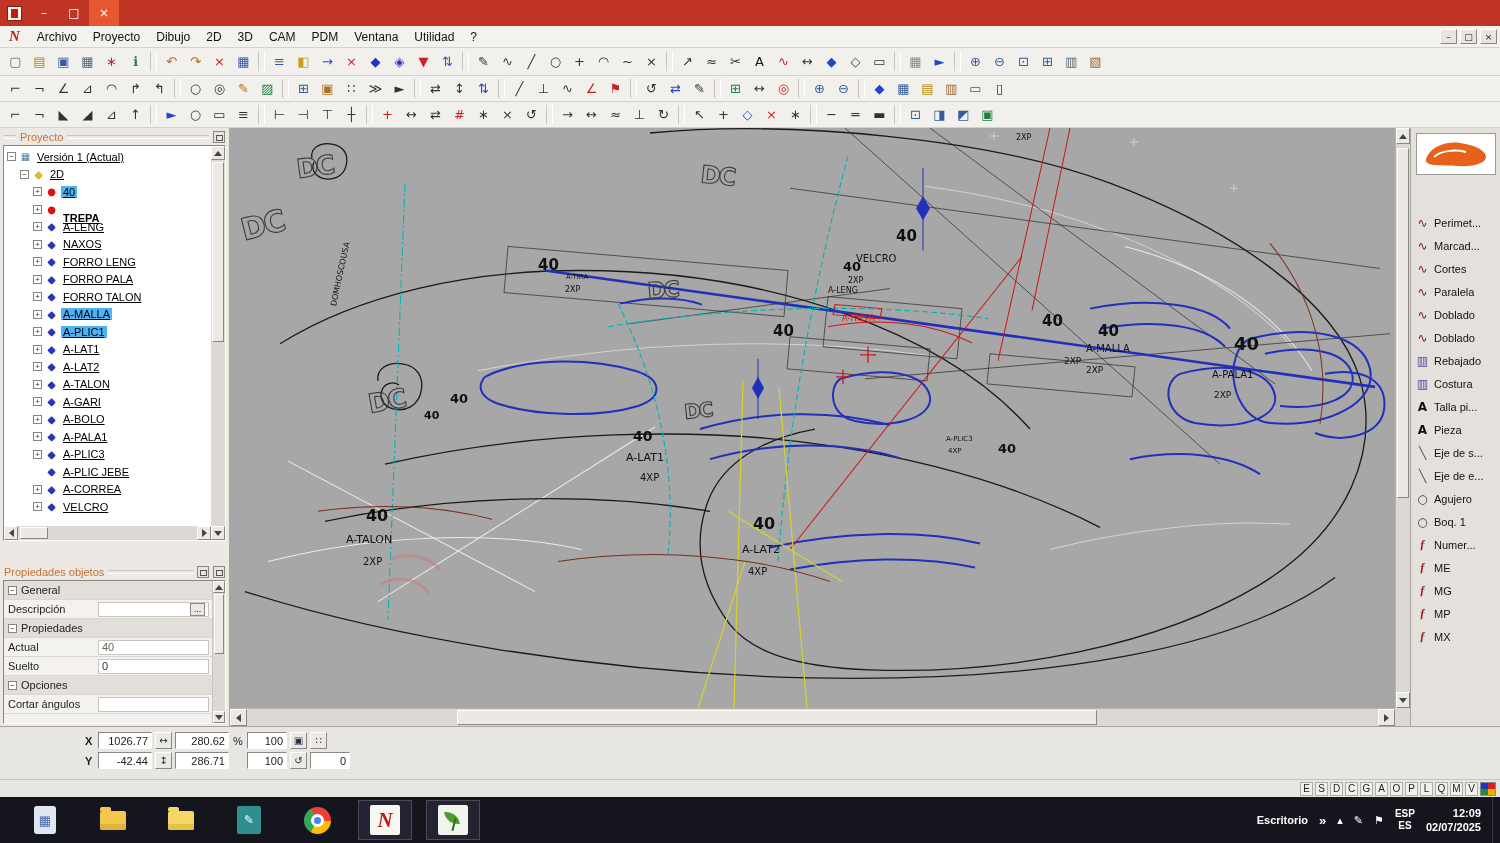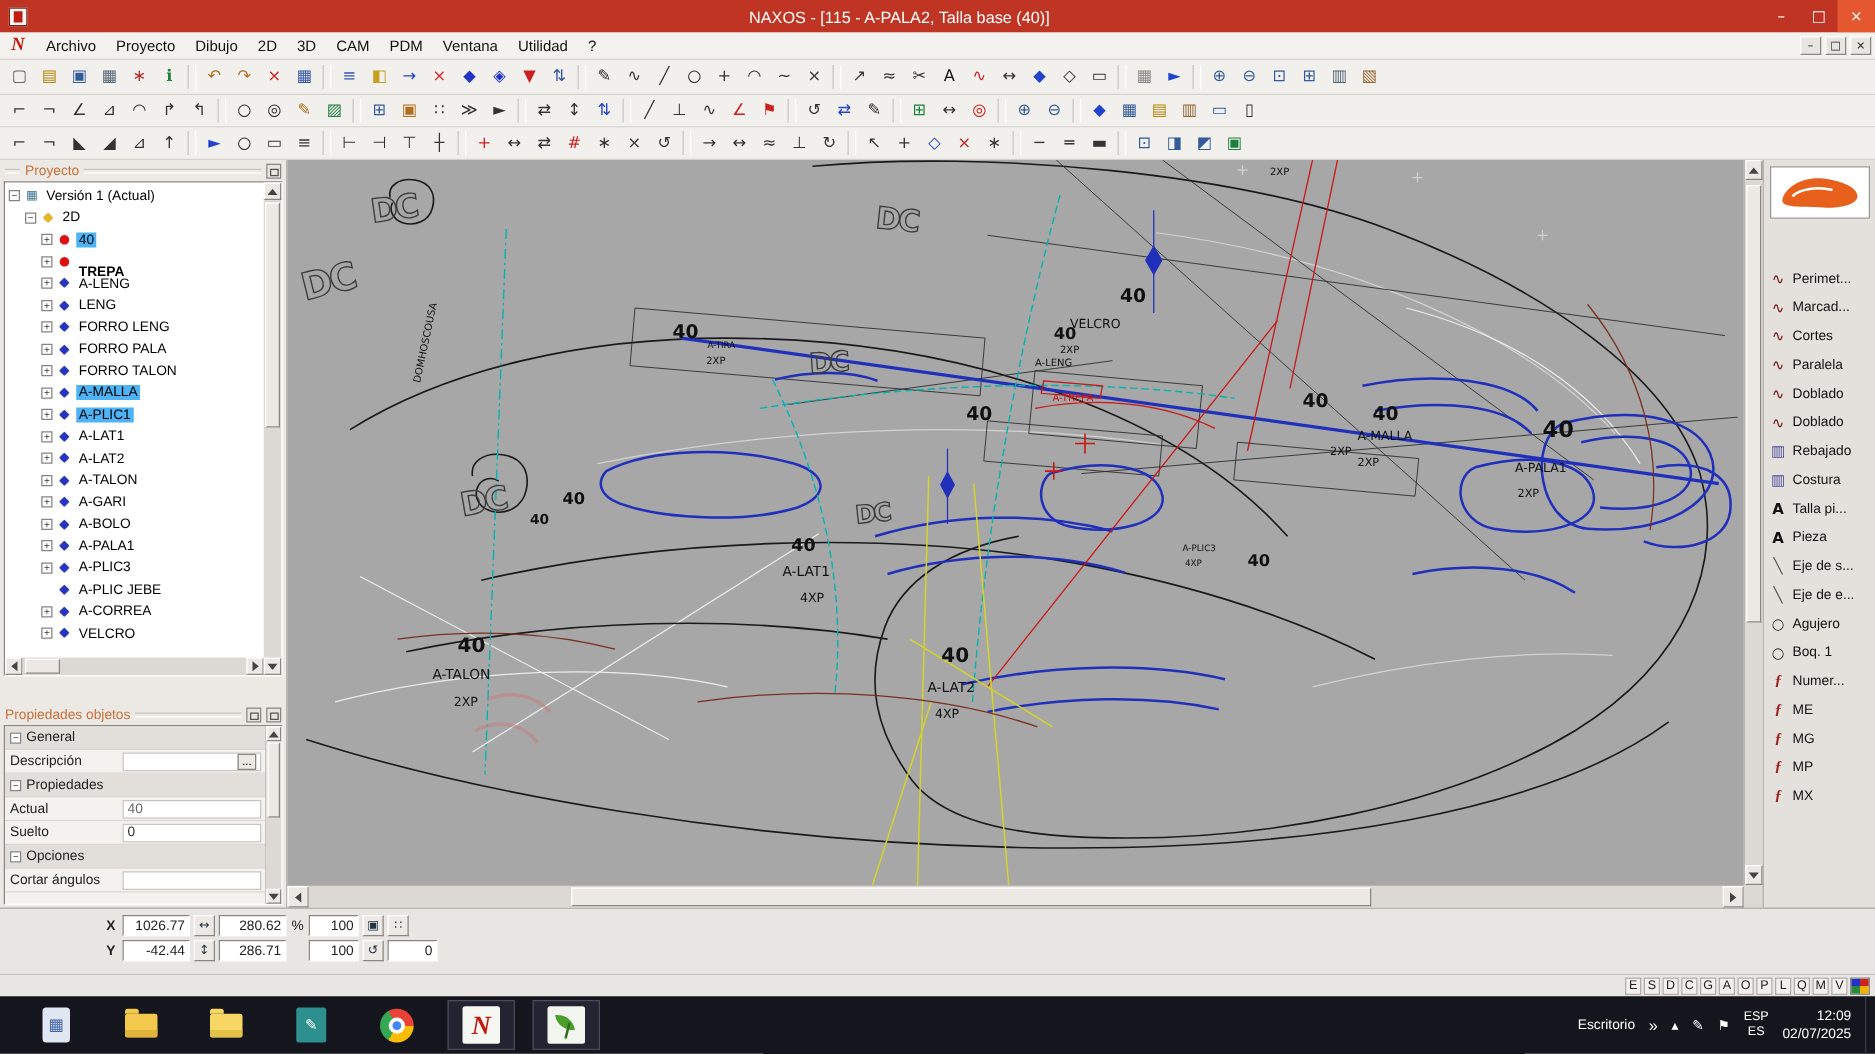--- a/index.html
+++ b/index.html
@@ -47,21 +47,21 @@
 .tree{flex:1;overflow:hidden;padding:2px 0 0 3px;}
 .tree-row{display:flex;align-items:center;height:17.5px;font-size:11px;white-space:nowrap;}
 .tind{flex:0 0 auto;}
 .texp{width:9px;height:9px;border:1px solid #848484;background:#fff;font-size:8px;line-height:7px;text-align:center;margin-right:3px;color:#333;flex:0 0 auto;}
 .texp:empty{visibility:hidden;}
 .ticon{width:13px;margin-right:3px;font-size:10px;text-align:center;flex:0 0 auto;font-family:"DejaVu Sans",sans-serif;}
 .ticon.i-root::before{content:"▦";color:#4a7a9a;}
 .ticon.i-2d::before{content:"◆";color:#e8b820;text-shadow:0 0 1px #a07000;}
 .ticon.i-dot-red::before{content:"●";color:#dd1111;}
 .ticon.i-dia-blue::before{content:"◆";color:#2534c8;text-shadow:0 0 1px #000;}
-.tlabel{padding:0 2px;}
+.tlabel{padding:0 2px;text-decoration:underline;}
 .tlabel.sel{background:#4db3f5;}
 .tlabel.bold{font-weight:bold;margin-top:18px;}
 
 
 .sb{width:14px;height:14px;background:#ece9e4;border:1px solid;border-color:#fff #8a8782 #8a8782 #fff;display:flex;align-items:center;justify-content:center;flex:0 0 auto;}
 .arr-up::after{content:"";border:4px solid transparent;border-bottom:5px solid #444;border-top:0;}
 .arr-down::after{content:"";border:4px solid transparent;border-top:5px solid #444;border-bottom:0;}
 .arr-left::after{content:"";border:4px solid transparent;border-right:5px solid #444;border-left:0;}
 .arr-right::after{content:"";border:4px solid transparent;border-left:5px solid #444;border-right:0;}
 .strack{flex:1;position:relative;background:#dcd9d4;}
@@ -139,36 +139,35 @@
 .app-folder .tb-glyph{width:26px;height:19px;background:#f6d665;border-radius:2px;position:relative;box-shadow:inset 0 -6px 0 #e4c24a;}
 .app-folder .tb-glyph::before{content:"";position:absolute;top:-4px;left:0;width:11px;height:4px;background:#f6d665;border-radius:2px 2px 0 0;}
 .app-notes .tb-glyph{width:24px;height:28px;background:#2e8f8f;border-radius:2px;color:#fff;font-size:12px;}
 .app-chrome .tb-glyph{width:27px;height:27px;border-radius:50%;background:conic-gradient(from -30deg,#ea4335 0 120deg,#fbbc05 0 240deg,#34a853 0 360deg);position:relative;}
 .app-chrome .tb-glyph::before{content:"";position:absolute;inset:7px;background:#fff;border-radius:50%;}
 .app-chrome .tb-glyph::after{content:"";position:absolute;inset:10px;background:#4285f4;border-radius:50%;}
 .app-naxos .tb-glyph{width:30px;height:30px;background:#f6f6f2;border-radius:2px;color:#c11a0e;font-family:"Liberation Serif",serif;font-weight:bold;font-style:italic;font-size:21px;}
 .app-grass .tb-glyph{width:30px;height:30px;background:#f2f4ee;border-radius:2px;position:relative;}
 .app-grass .tb-glyph::before{content:"";position:absolute;left:7px;top:6px;width:14px;height:14px;background:#4a9e2a;border-radius:0 100% 0 100%;transform:rotate(-8deg);}
 .app-grass .tb-glyph::after{content:"";position:absolute;left:15px;top:13px;width:2px;height:13px;background:#2e6e1a;transform:rotate(14deg);}
-.tb-tray{margin-left:auto;display:flex;align-items:center;color:#fff;gap:11px;padding-right:2px;height:100%;font-size:11px;}
+.tb-tray{margin-left:auto;display:flex;align-items:center;color:#fff;gap:11px;padding-right:2px;height:100%;font-size:11px;font-weight:bold;}
 .tray-text{font-size:11px;}
 .tray-chev{font-size:13px;}
 .tray-ico{font-family:"DejaVu Sans",sans-serif;font-size:11px;}
 .tray-lang{display:flex;flex-direction:column;align-items:center;font-size:10px;line-height:1.25;}
 .tray-clock{display:flex;flex-direction:column;align-items:flex-end;font-size:11px;line-height:1.3;}
 .tray-edge{width:6px;height:100%;border-left:1px solid #3a3a46;}
 </style>
 </head>
 <body>
 
 <div class="window">
 
   <div class="titlebar">
     <span class="tb-appicon"></span>
-    <span class="tb-title">NAXOS - [115 - A-PALA2, Talla base (40)]</span>
     <span class="tb-btns">
       <span class="tb-btn">–</span>
       <span class="tb-btn">□</span>
       <span class="tb-btn close">×</span>
     </span>
   </div>
 
   <div class="menubar">
     <span class="mb-logo">N</span>
     <div class="mb-items">
@@ -385,21 +384,21 @@
                 <span class="tind" style="width: 26px;"></span>
                 <span class="texp">+</span>
                 <span class="ticon i-dia-blue"></span>
                 <span class="tlabel">A-LENG</span>
               </div>
 
               <div class="tree-row">
                 <span class="tind" style="width: 26px;"></span>
                 <span class="texp">+</span>
                 <span class="ticon i-dia-blue"></span>
-                <span class="tlabel">LENG</span>
+                <span class="tlabel">NAXOS</span>
               </div>
 
               <div class="tree-row">
                 <span class="tind" style="width: 26px;"></span>
                 <span class="texp">+</span>
                 <span class="ticon i-dia-blue"></span>
                 <span class="tlabel">FORRO LENG</span>
               </div>
 
               <div class="tree-row">

